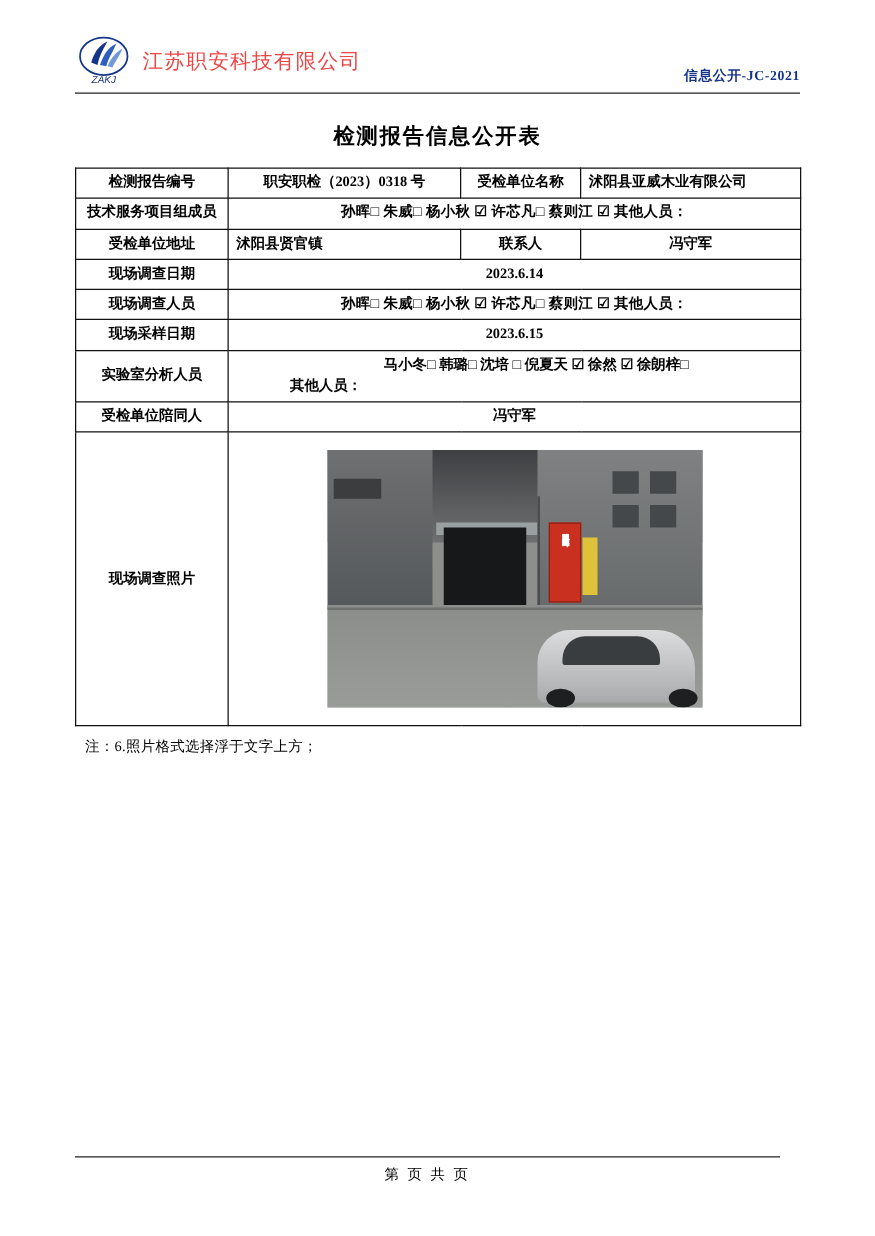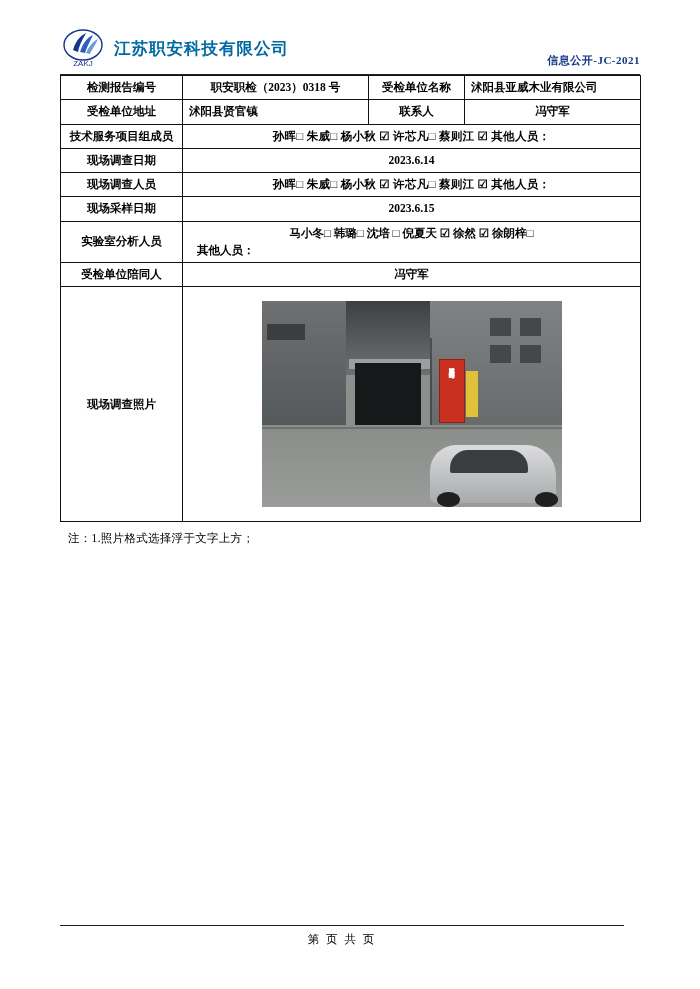--- a/index.html
+++ b/index.html
@@ -33,28 +33,29 @@
   .header-left {
     display: flex;
     align-items: center;
     gap: 8px;
   }
   .logo {
     width: 46px;
     height: 42px;
     position: relative;
     flex: none;
+    font-style: italic;
   }
   .logo svg { display: block; }
   .company-name {
     font-size: 16.5px;
     letter-spacing: 1px;
-    color: #0369a1;
+    color: #ef4444;
     font-family: "Liberation Serif", "DejaVu Serif", serif;
-    font-weight: bold;
+    font-weight: normal;
   }
   .header-right {
     font-size: 11px;
     color: #15358a;
     letter-spacing: 0.5px;
     padding-bottom: 2px;
     font-weight: bold;
   }
 
   
@@ -91,20 +92,21 @@
     text-align: left;
     padding-left: 10px;
   }
   td.members {
     text-align: center;
     letter-spacing: 0.3px;
   }
   .mem-line {
     display: block;
     text-align: center;
+    margin-left: 35px;
   }
   .mem-line.left {
     text-align: left;
     padding-left: 8px;
   }
 
   td.photo-lbl {
     text-align: center;
     width: 120px;
   }
@@ -302,44 +304,45 @@
           <path d="M20 24 C24 12, 29 9, 33 7 C30 14, 27 18, 25 25 Z" fill="#2f5fbe"></path>
           <path d="M26 25 C30 16, 34 13, 38 11 C35 18, 32 21, 30 26 Z" fill="#6f9ad6"></path>
           <text x="23" y="38" font-size="8" fill="#15358a" text-anchor="middle" font-family="Liberation Sans, sans-serif">ZAKJ</text>
         </svg>
       </div>
       <div class="company-name">江苏职安科技有限公司</div>
     </div>
     <div class="header-right">信息公开-JC-2021</div>
   </div>
 
+  <div class="doc-title">检测报告信息公开表</div>
 
   <table class="main">
     <colgroup>
       <col style="width:122px">
       <col style="width:186px">
       <col style="width:96px">
       <col style="width:176px">
     </colgroup>
     <tbody>
       <tr>
         <td class="lbl">检测报告编号</td>
         <td class="val">职安职检（2023）0318 号</td>
         <td class="lbl">受检单位名称</td>
         <td class="val-left">沭阳县亚威木业有限公司</td>
       </tr>
       <tr>
+        <td class="lbl">技术服务项目组成员</td>
+        <td class="members" colspan="3">孙晖□  朱威□  杨小秋 ☑  许芯凡□  蔡则江 ☑  其他人员：</td>
+      </tr>
+      <tr>
         <td class="lbl">受检单位地址</td>
         <td class="val-left">沭阳县贤官镇</td>
         <td class="lbl">联系人</td>
         <td class="val">冯守军</td>
-      </tr>
-      <tr>
-        <td class="lbl">技术服务项目组成员</td>
-        <td class="members" colspan="3">孙晖□  朱威□  杨小秋 ☑  许芯凡□  蔡则江 ☑  其他人员：</td>
       </tr>
       <tr>
         <td class="lbl">现场调查日期</td>
         <td class="val" colspan="3">2023.6.14</td>
       </tr>
       <tr>
         <td class="lbl">现场调查人员</td>
         <td class="members" colspan="3">孙晖□  朱威□  杨小秋 ☑  许芯凡□  蔡则江 ☑  其他人员：</td>
       </tr>
       <tr>
@@ -379,20 +382,20 @@
             <div class="p1-road"></div>
             <div class="p1-curb"></div>
             <div class="p1-car"></div>
           </div>
         </td>
       </tr>
 
     </tbody>
   </table>
 
-  <div class="note">注：1.照片格式选择浮于文字上方；</div>
+  <div class="note">注：6.照片格式选择浮于文字上方；</div>
 
   <div class="footer">
     <div class="footer-rule"></div>
     <div class="footer-text">第  页 共   页</div>
   </div>
 
 </div>
 
 </body></html>

